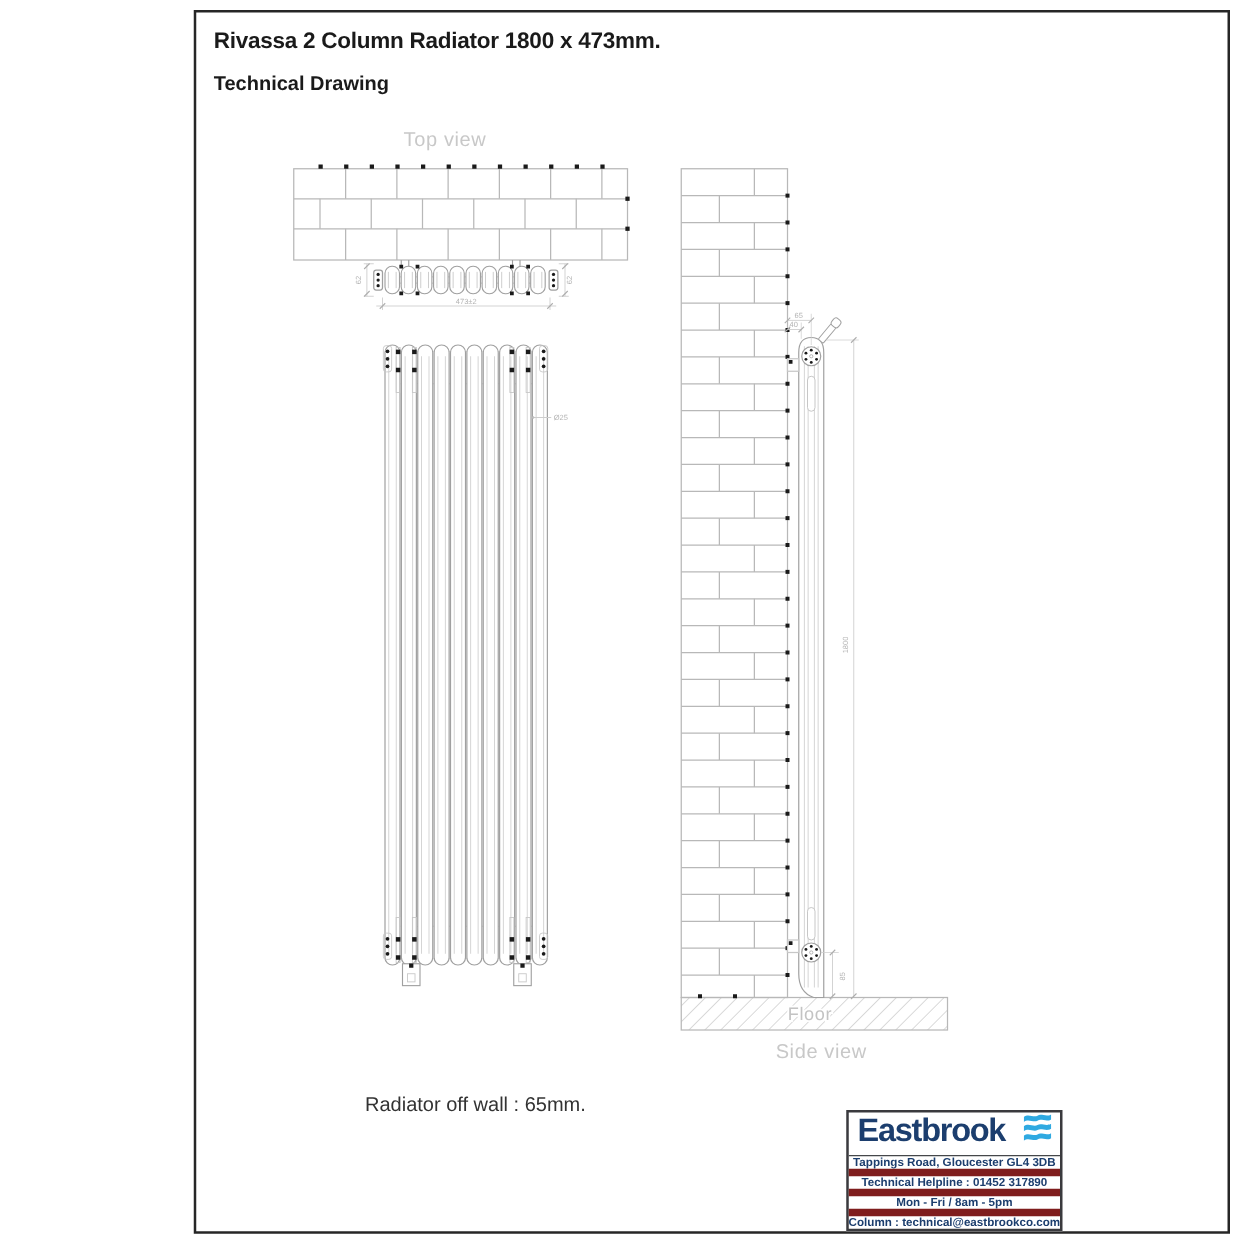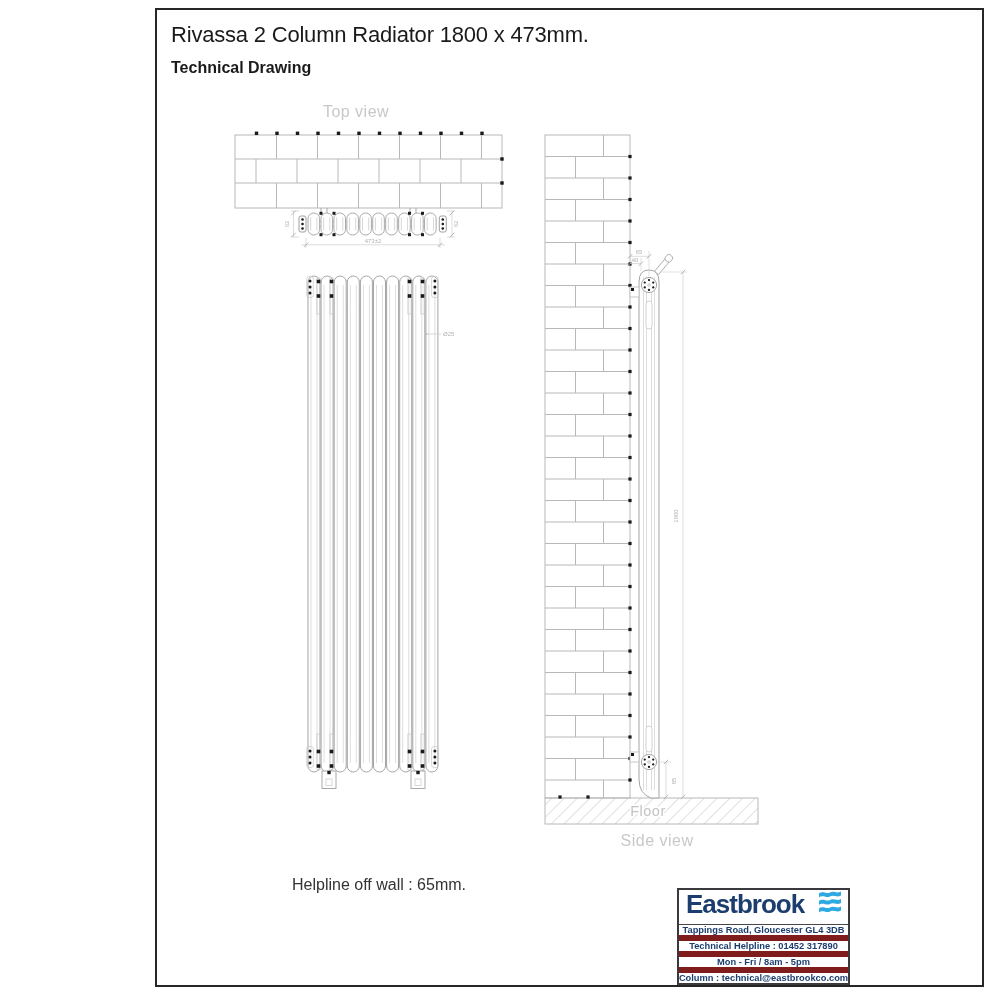--- a/index.html
+++ b/index.html
@@ -1,21 +1,21 @@
 <!DOCTYPE html>
 <html style="--brand-navy: #1c3e6e; --wave-blue: #2fa9e1;"><head>
 <meta charset="utf-8">
 <style>
   *{margin:0;padding:0;box-sizing:border-box}
   :root{--brand-navy:#1c3e6e;--wave-blue:#2fa9e1}
   html,body{background:#fff}
   #screen{position:relative;width:1000px;height:1000px;background:#fff;overflow:hidden;
           font-family:"Liberation Sans",sans-serif;}
   .sheet-border{position:absolute;left:155px;top:8px;width:829px;height:979px;border:2px solid #262626}
-  .title{position:absolute;left:171px;top:22px;font-size:22px;font-weight:400;color:#1a1a1a;letter-spacing:-0.2px;white-space:nowrap}
+  .title{position:absolute;left:171px;top:22px;font-size:18px;font-weight:700;color:#1a1a1a;letter-spacing:-0.2px;white-space:nowrap}
   .subtitle{position:absolute;left:171px;top:59px;font-size:16px;font-weight:700;color:#1a1a1a}
   .tappings{position:absolute;left:292px;top:876px;font-size:16px;color:#333}
   svg#cad{position:absolute;left:0;top:0}
   svg text{font-family:"Liberation Sans",sans-serif}
   .viewlabel{font-size:16px;fill:#c8c8c8;text-anchor:middle;letter-spacing:.5px}
   .floorlabel{font-size:14.5px;fill:#c3c3c3;text-anchor:middle;letter-spacing:.5px;
               paint-order:stroke;stroke:#fff;stroke-width:3px}
   .dim{font-size:6px;fill:#b3b3b3;text-anchor:middle}
   .dim.start{text-anchor:start}
   .logo-box{position:absolute;left:677px;top:888px;width:173px;height:97px;border:2px solid #3a3a3e;
@@ -411,21 +411,21 @@
     <text class="dim" x="373" y="243">473±2</text>
     <text class="dim" x="289" y="224" transform="rotate(-90 289 224)">62</text>
     <text class="dim" x="457.5" y="224" transform="rotate(-90 457.5 224)">62</text>
     <text class="dim start" x="443" y="336">Ø25</text>
     <text class="dim" x="639" y="254">65</text>
     <text class="dim" x="635" y="261.8">40</text>
     <text class="dim" x="678" y="516" transform="rotate(-90 678 516)">1800</text>
     <text class="dim" x="676" y="781" transform="rotate(-90 676 781)">85</text>
   </svg>
 
-  <div class="tappings">Helpline off wall : 65mm.</div>
+  <div class="tappings">Radiator off wall : 65mm.</div>
 
   <div class="logo-box">
     <div class="logo-row">
       <span class="brand">Eastbrook</span>
       <svg class="waves" viewBox="0 0 22 22">
         <path d="M0 2.5 C4 -0.5 8 3.5 11 1.5 C14 -0.5 18 3 22 0.5 L22 4.5 C18 7 14 3.5 11 5.5 C8 7.5 4 3.5 0 6.5 Z"></path>
         <path d="M0 10 C4 7 8 11 11 9 C14 7 18 10.5 22 8 L22 12 C18 14.5 14 11 11 13 C8 15 4 11 0 14 Z"></path>
         <path d="M0 17.5 C4 14.5 8 18.5 11 16.5 C14 14.5 18 18 22 15.5 L22 19.5 C18 22 14 18.5 11 20.5 C8 22.5 4 18.5 0 21.5 Z"></path>
       </svg>
     </div>

